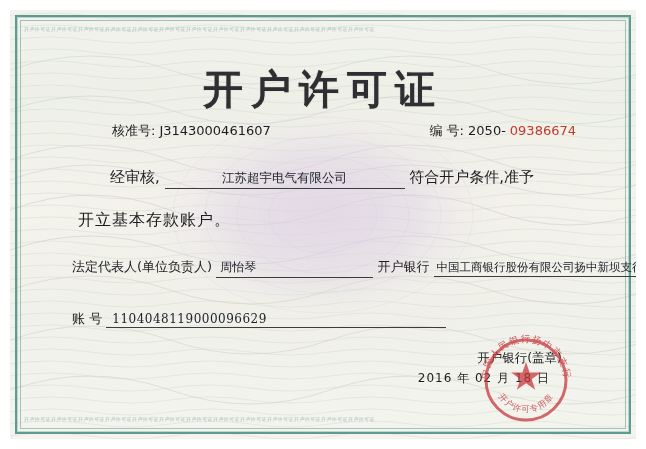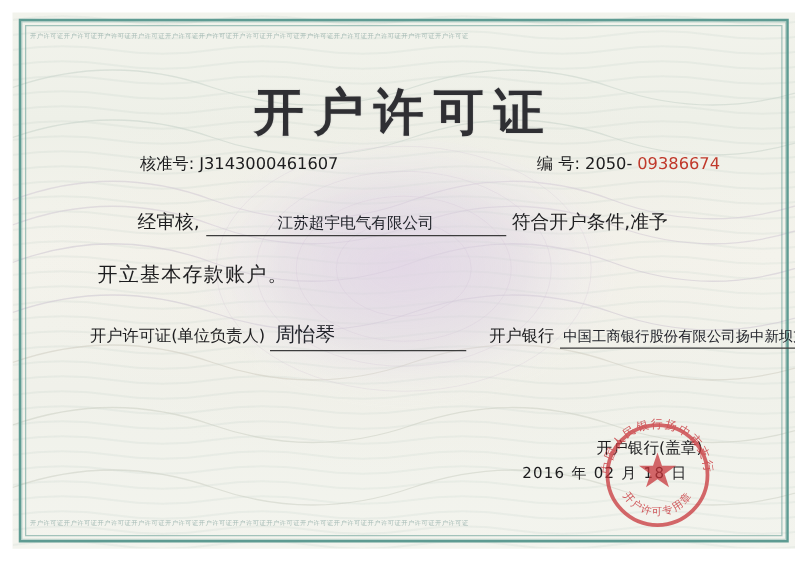--- a/index.html
+++ b/index.html
@@ -110,24 +110,24 @@
     padding: 0 4px 1px 4px;
     vertical-align: baseline;
   }
   .r-line2 { left: 68px; top: 200px; font-size: 16px; letter-spacing: 1px;}
 
   .r-line3 { left: 62px; top: 248px; font-size: 13px; }
   .r-line3 .rep {
     display: inline-block;
     min-width: 150px;
     border-bottom: 1px solid #3c3c3c;
-    font-size: 16px;
+    font-size: 12px;
     padding: 0 3px 1px 4px;
   }
-  .r-line3 .bank-label { margin-left: 14px; font-size: 13px;}
+  .r-line3 .bank-label { font-size: 13px;}
   .r-line3 .bank {
     display: inline-block;
     min-width: 196px;
     border-bottom: 1px solid #3c3c3c;
     font-size: 11.5px;
     text-align: center;
     padding: 0 3px 1px 3px;
   }
 
   .r-line4 { left: 62px; top: 300px; font-size: 13px; }
@@ -214,26 +214,30 @@
 
     <div class="row r-line2">开立基本存款账户。</div>
 
     <div class="row r-line1">
       <span>经审核,</span>
       <span class="co value-hand">江苏超宇电气有限公司</span>
       <span>符合开户条件,准予</span>
     </div>
 
     <div class="row r-line3">
-      <span class="label">开户许可证(单位负责人)</span>
+      <span class="label">法定代表人(单位负责人)</span>
       <span class="rep value-hand">周怡琴</span>
       <span class="bank-label">开户银行</span>
       <span class="bank value-hand">中国工商银行股份有限公司扬中新坝支行</span>
     </div>
 
+    <div class="row r-line4">
+      <span class="label">账  号</span>
+      <span class="acct value-hand">1104048119000096629</span>
+    </div>
 
     <div class="row r-issuer">开户银行(盖章)</div>
 
     <div class="row r-date">
       <span>2016</span>
       <span>年</span>
       <span>02</span>
       <span>月</span>
       <span>18</span>
       <span>日</span>

